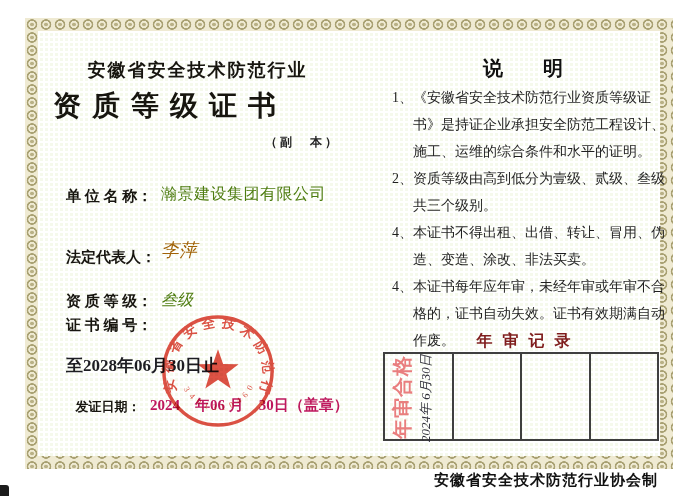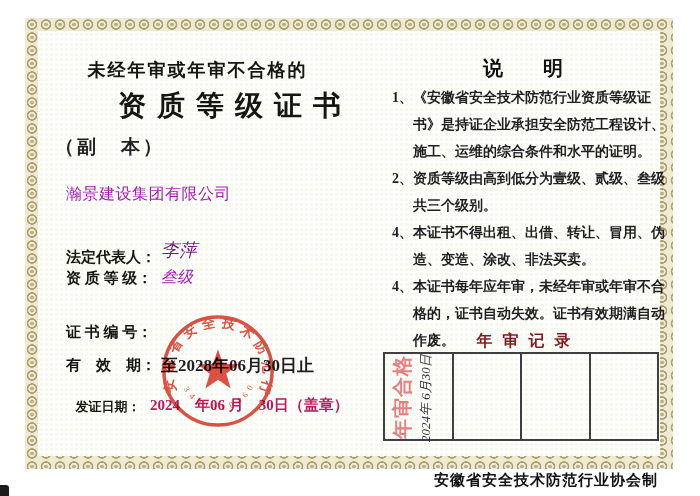--- a/index.html
+++ b/index.html
@@ -26,45 +26,45 @@
     background-image:
       linear-gradient(#ffffff 1.6px, transparent 1.6px),
       linear-gradient(90deg, #ffffff 1.6px, transparent 1.6px);
     background-size:5px 5px;
   }
   .abs { position:absolute; }
 
   
   .region-line { left:55px; top:58px; width:285px; text-align:center;
     font-size:18px; font-weight:bold; letter-spacing:2px; color:#17150f; }
-  .cert-title { left:42px; top:87px; width:310px; text-align:right;
+  .cert-title { left:42px; top:87px; width:310px; text-align:left;
     font-size:28px; font-weight:bold; letter-spacing:11px; text-indent:11px; color:#17150f; }
-  .copy-label { left:55px; top:134px; width:285px; text-align:left;
-    font-size:19px; font-weight:bold; letter-spacing:3px; color:#222; }
+  .copy-label { left:55px; top:134px; width:285px; text-align:right;
+    font-size:12px; font-weight:bold; letter-spacing:3px; color:#222; }
 
   .field-row { left:66px; display:flex; align-items:flex-start; white-space:nowrap; }
   .field-label { display:inline-block; width:95px; font-weight:bold; font-size:15px; color:#17150f; flex:none; }
   .field-label.small { font-size:13px; width:84px; padding-top:2px;text-align:center; }
-  .field-value { font-size:16px; color:#a21caf; }
+  .field-value { font-size:16px; color:#4d7c0f; }
   .val-company { position:relative; top:-3px; letter-spacing:0.5px; }
-  .val-handwriting { position:relative; top:-10px; font-style:italic; font-size:18px; color:#701a75; }
+  .val-handwriting { position:relative; top:-10px; font-style:italic; font-size:18px; color:#a16207; }
   .val-grade { position:relative; top:-2px;font-style:italic; }
   .val-certno { position:relative; top:-2px; letter-spacing:1px; }
   .val-validity { position:relative; top:-2px; font-weight:bold; font-size:17px; color:#1d1d22; }
   .val-issue { font-weight:bold; font-size:15px; color:#be185d; }
 
   
   .seal { left:159px; top:312px; width:118px; height:118px; opacity:0.88; mix-blend-mode:multiply; }
 
   
   .instr-heading { left:408px; top:55px; width:230px; text-align:center;
     font-size:20px; font-weight:bold; color:#111; }
   .instr-list { left:392px; top:84px; width:276px; list-style:none; }
   .instr-list li { font-size:14px; line-height:27px; color:#1f1f1f;
-    text-indent:-21px; padding-left:21px; font-weight:700; }
+    text-indent:-21px; padding-left:21px; font-weight:400; }
 
   .annual-heading { left:430px; top:331px; width:190px; text-align:center;
     font-size:16px; font-weight:bold; letter-spacing:3px; color:#7f1d1d; }
   .review-table { left:383px; top:352px; width:276px; height:89px;
     border:2px solid #3f3f3f; display:flex; background:transparent; }
   .review-cell { flex:1; position:relative; border-right:2px solid #3f3f3f; }
   .review-cell:last-child { border-right:none; }
   .stamp-vertical { position:absolute; left:17px; top:50%; white-space:nowrap;
     transform:translate(-50%,-50%) rotate(-90deg);
     font-size:20px; font-weight:bold; letter-spacing:1px; color:#e97e7e; }
@@ -78,44 +78,44 @@
   .scan-artifact { left:0; top:485px; width:9px; height:11px; background:#1c1c1c;
     border-radius:0 3px 0 0; }
 </style>
 </head>
 <body>
 
 <div class="frame">
   <div class="frame-inner"></div>
 </div>
 
-<div class="abs region-line">未经年审或年审不合格的</div>
+<div class="abs region-line">安徽省安全技术防范行业</div>
 <div class="abs cert-title">资质等级证书</div>
 <div class="abs copy-label">（副　本）</div>
 
 <div class="abs field-row" style="top:187px;">
+  <span class="field-label">单 位 名 称：</span>
   <span class="field-value val-company">瀚景建设集团有限公司</span>
 </div>
 
 <div class="abs field-row" style="top:248px;">
   <span class="field-label">法定代表人：</span>
   <span class="field-value val-handwriting">李萍</span>
 </div>
 
-<div class="abs field-row" style="top:269px;">
+<div class="abs field-row" style="top:292px;">
   <span class="field-label">资 质 等 级：</span>
   <span class="field-value val-grade">叁级</span>
 </div>
 
-<div class="abs field-row" style="top:323px;gap:43px;">
+<div class="abs field-row" style="top:316px;gap:43px;">
   <span class="field-label">证 书 编 号：</span>
 </div>
 
 <div class="abs field-row" style="top:356px;">
-  <span class="field-label">有　效　期：</span>
   <span class="field-value val-validity">至2028年06月30日止</span>
 </div>
 
 <div class="abs field-row" style="top:396px;">
   <span class="field-label small">发证日期：</span>
   <span class="field-value val-issue">2024　年06 月　30日（盖章）</span>
 </div>
 
 <svg class="abs seal" viewBox="0 0 120 120">
   <circle cx="60" cy="60" r="55" fill="none" stroke="#d93a2b" stroke-width="3.5"></circle>

